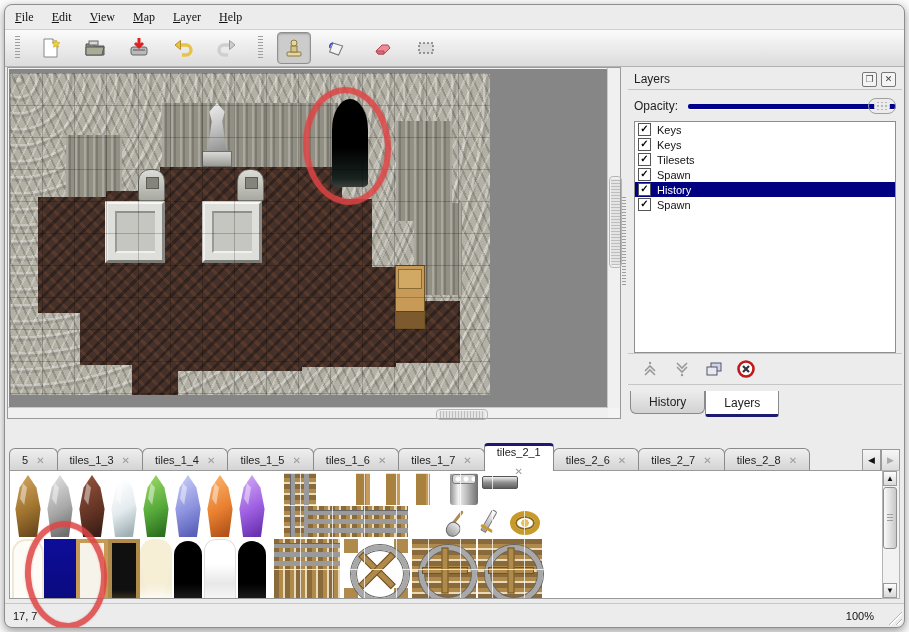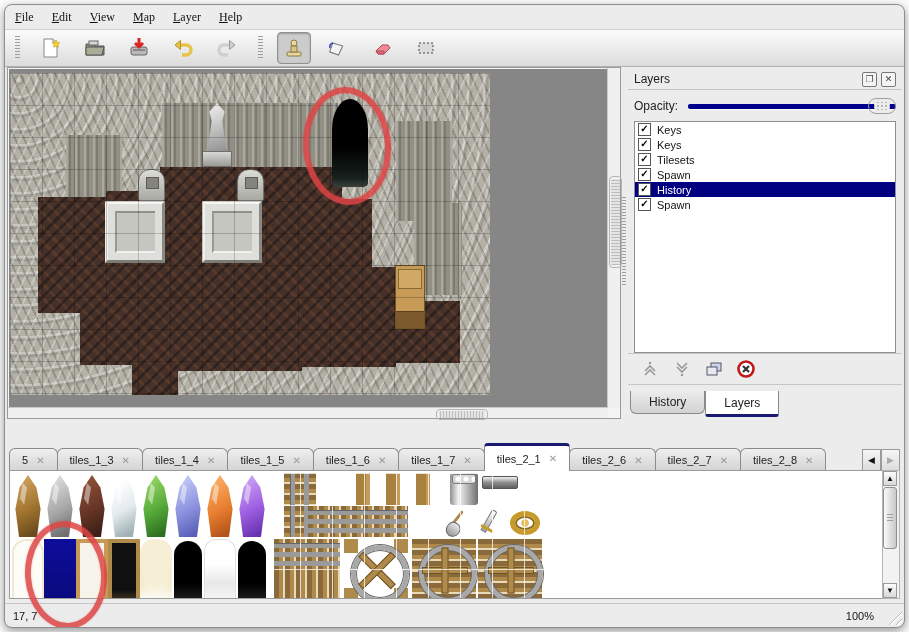--- a/index.html
+++ b/index.html
@@ -103,21 +103,21 @@
   .dtab{height:22px;padding:0 18px;font-size:12px;display:flex;align-items:center;border:1px solid #8a8a8a;
       background:linear-gradient(#ececec,#d2d2d2);border-radius:0 0 6px 6px;border-top:none;color:#222;}
   .dtab.active{background:#fff;border-bottom:3px solid #1a1a72;height:23px;border-radius:0 0 3px 3px;z-index:2;}
 
   
   #tilesets{position:absolute;left:2px;top:416px;right:2px;height:180px;}
   #tstabs{position:absolute;left:2px;top:24px;right:2px;height:26px;display:flex;align-items:flex-end;}
   .ttab{height:22px;display:flex;align-items:center;gap:8px;padding:0 12px;font-size:11px;color:#222;
       border:1px solid #8a8a8a;border-bottom:none;border-radius:6px 6px 0 0;background:linear-gradient(#efefef,#d3d3d3);margin-right:-1px;white-space:nowrap;}
   .ttab .x{color:#9a9a9a;font-size:10px;}
-  .ttab.active{background:#fff;border-top:3px solid #1a1a72;height:25px;z-index:3;border-radius:4px 4px 0 0;}
+  .ttab.active{background:#fff;border-top:3px solid #1a1a72;height:25px;z-index:3;border-radius:4px 4px 0 0;flex-direction:column;}
   .tabarrows{margin-left:auto;display:flex;}
   .tabarrow{width:17px;height:20px;border:1px solid #9a9a9a;background:linear-gradient(#f6f6f6,#dcdcdc);
       display:flex;align-items:center;justify-content:center;font-size:9px;color:#111;}
   .tabarrow.disabled{color:#aaa;}
   #tscontent{position:absolute;left:2px;top:49px;right:18px;bottom:2px;background:#fff;border:1px solid #9a9a9a;overflow:hidden;}
   #tsinner{position:absolute;left:2px;top:2px;width:560px;height:129px;}
   .tile{position:absolute;}
   .crystal{width:32px;height:64px;}
   .crystal::before{content:"";position:absolute;left:2px;top:2px;right:2px;bottom:0;
       background:linear-gradient(150deg,var(--l) 15%,var(--b) 55%,var(--d) 90%);

